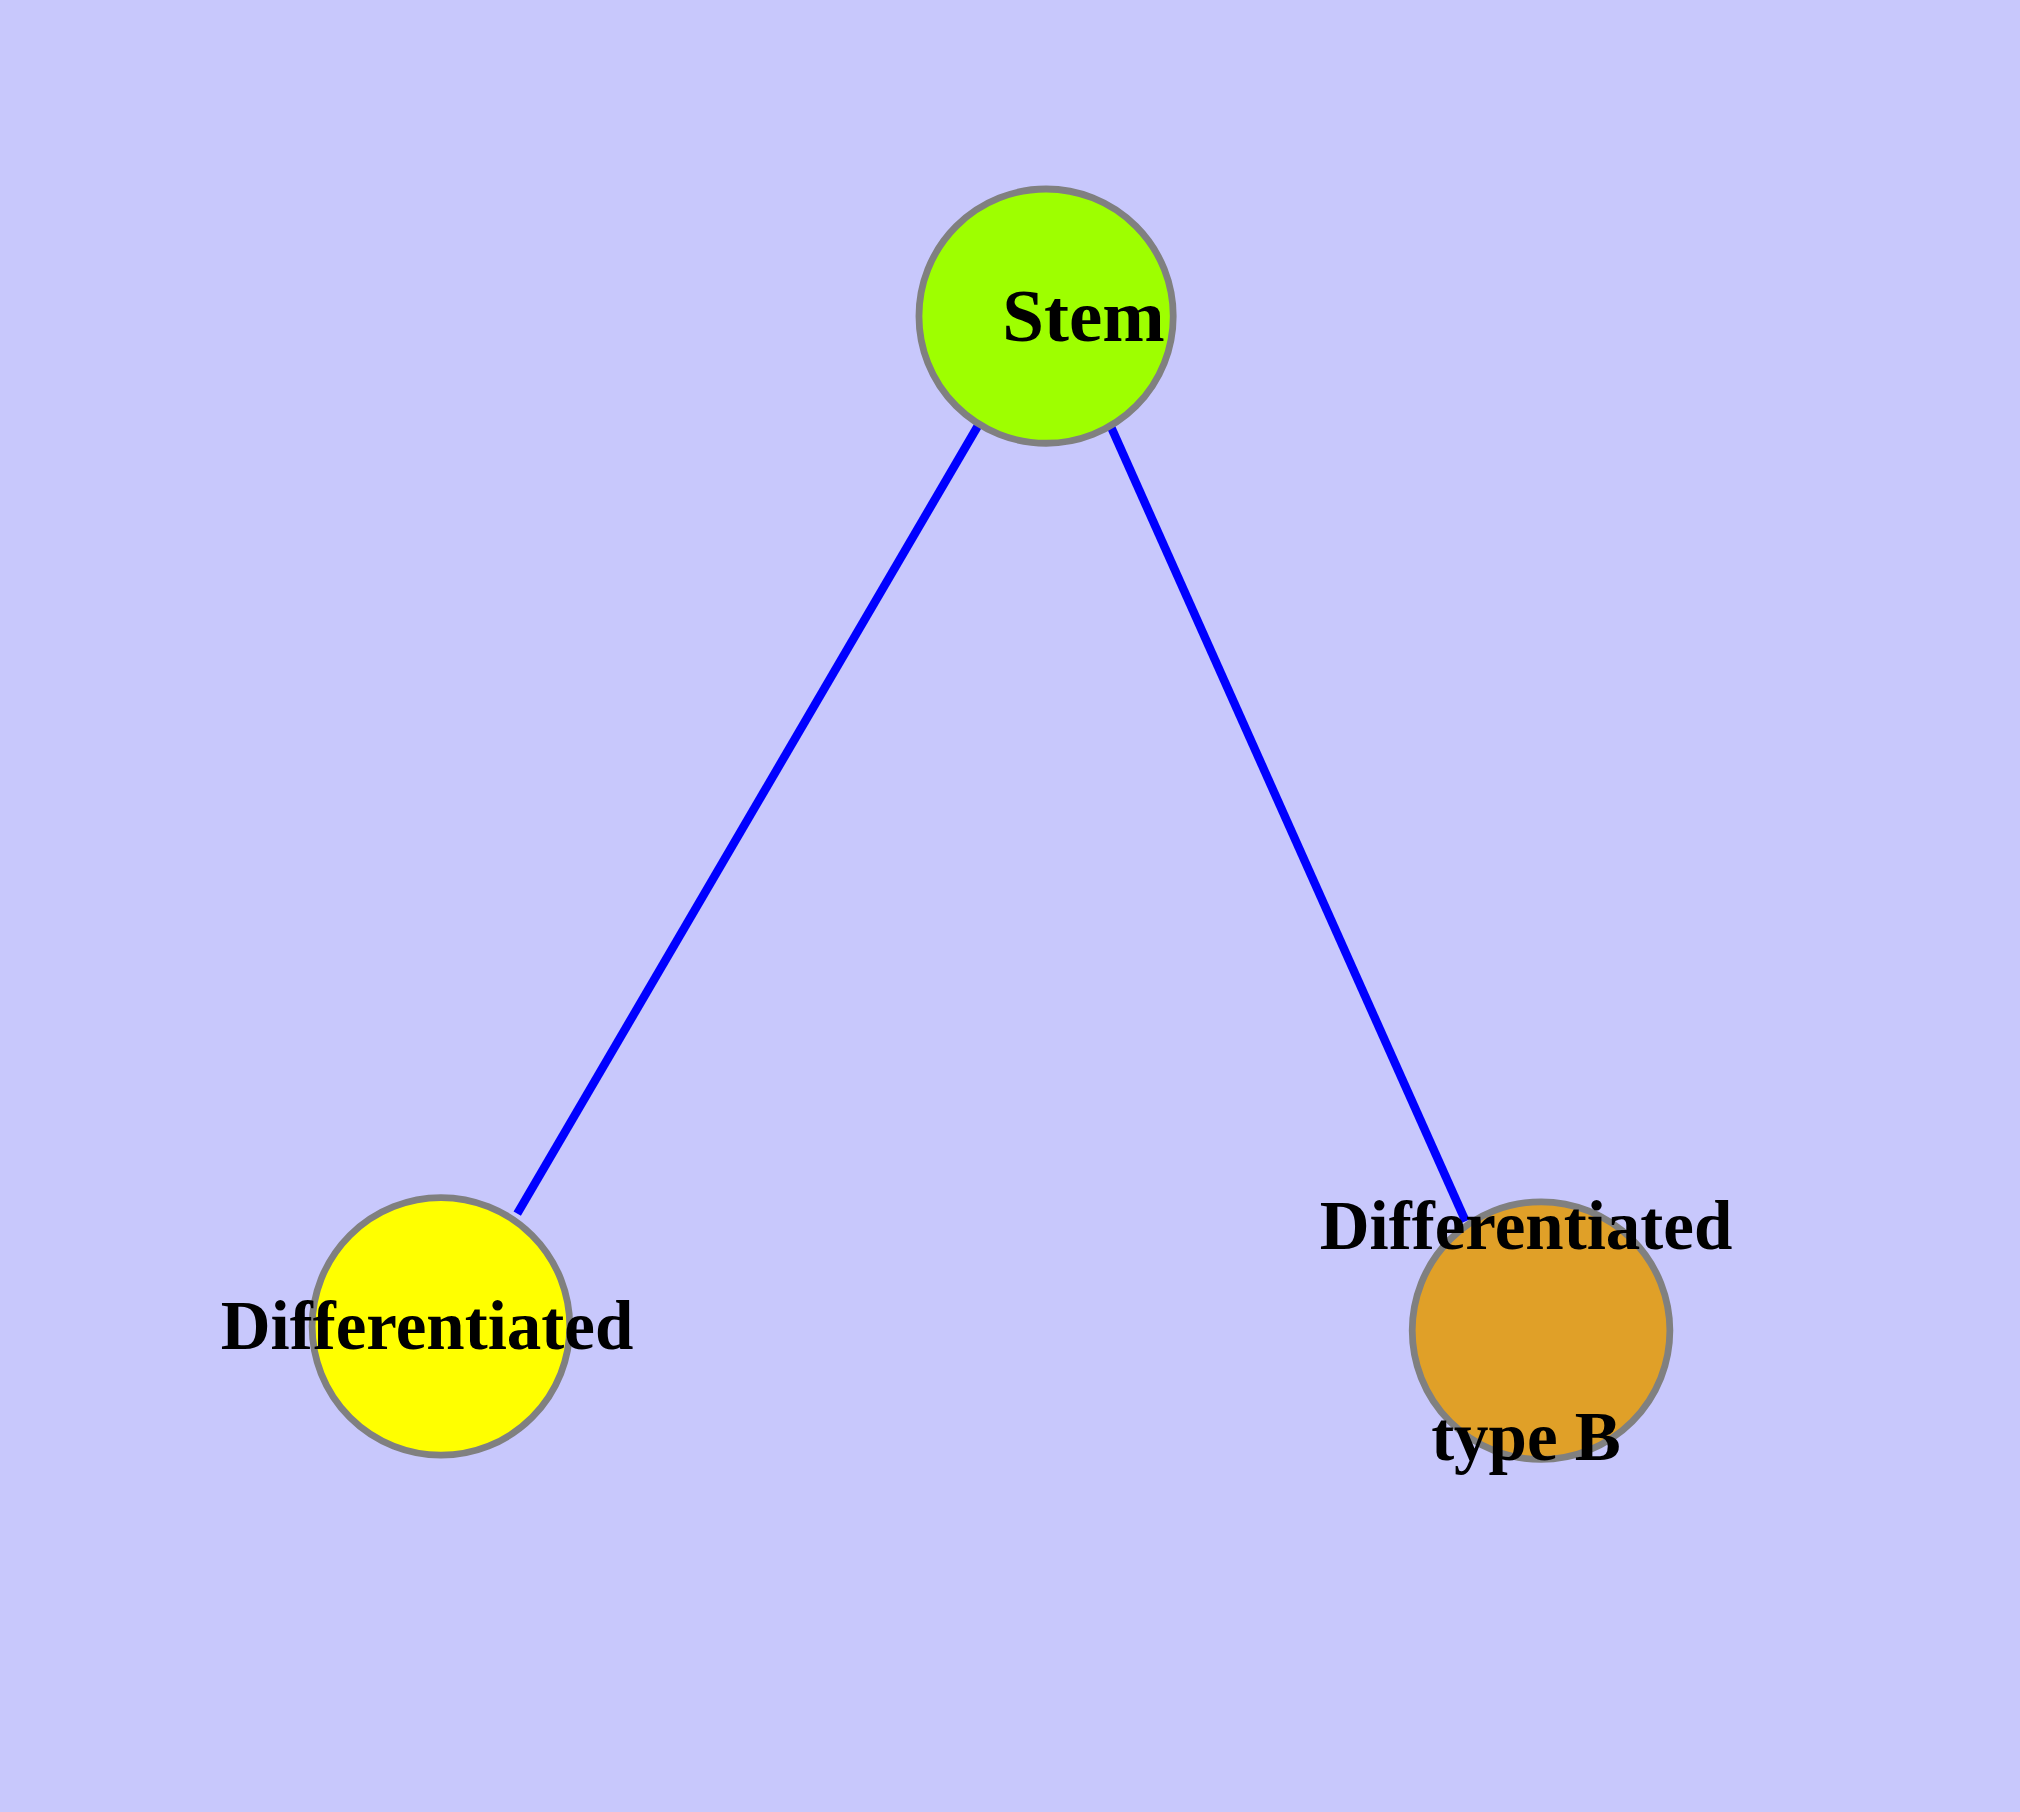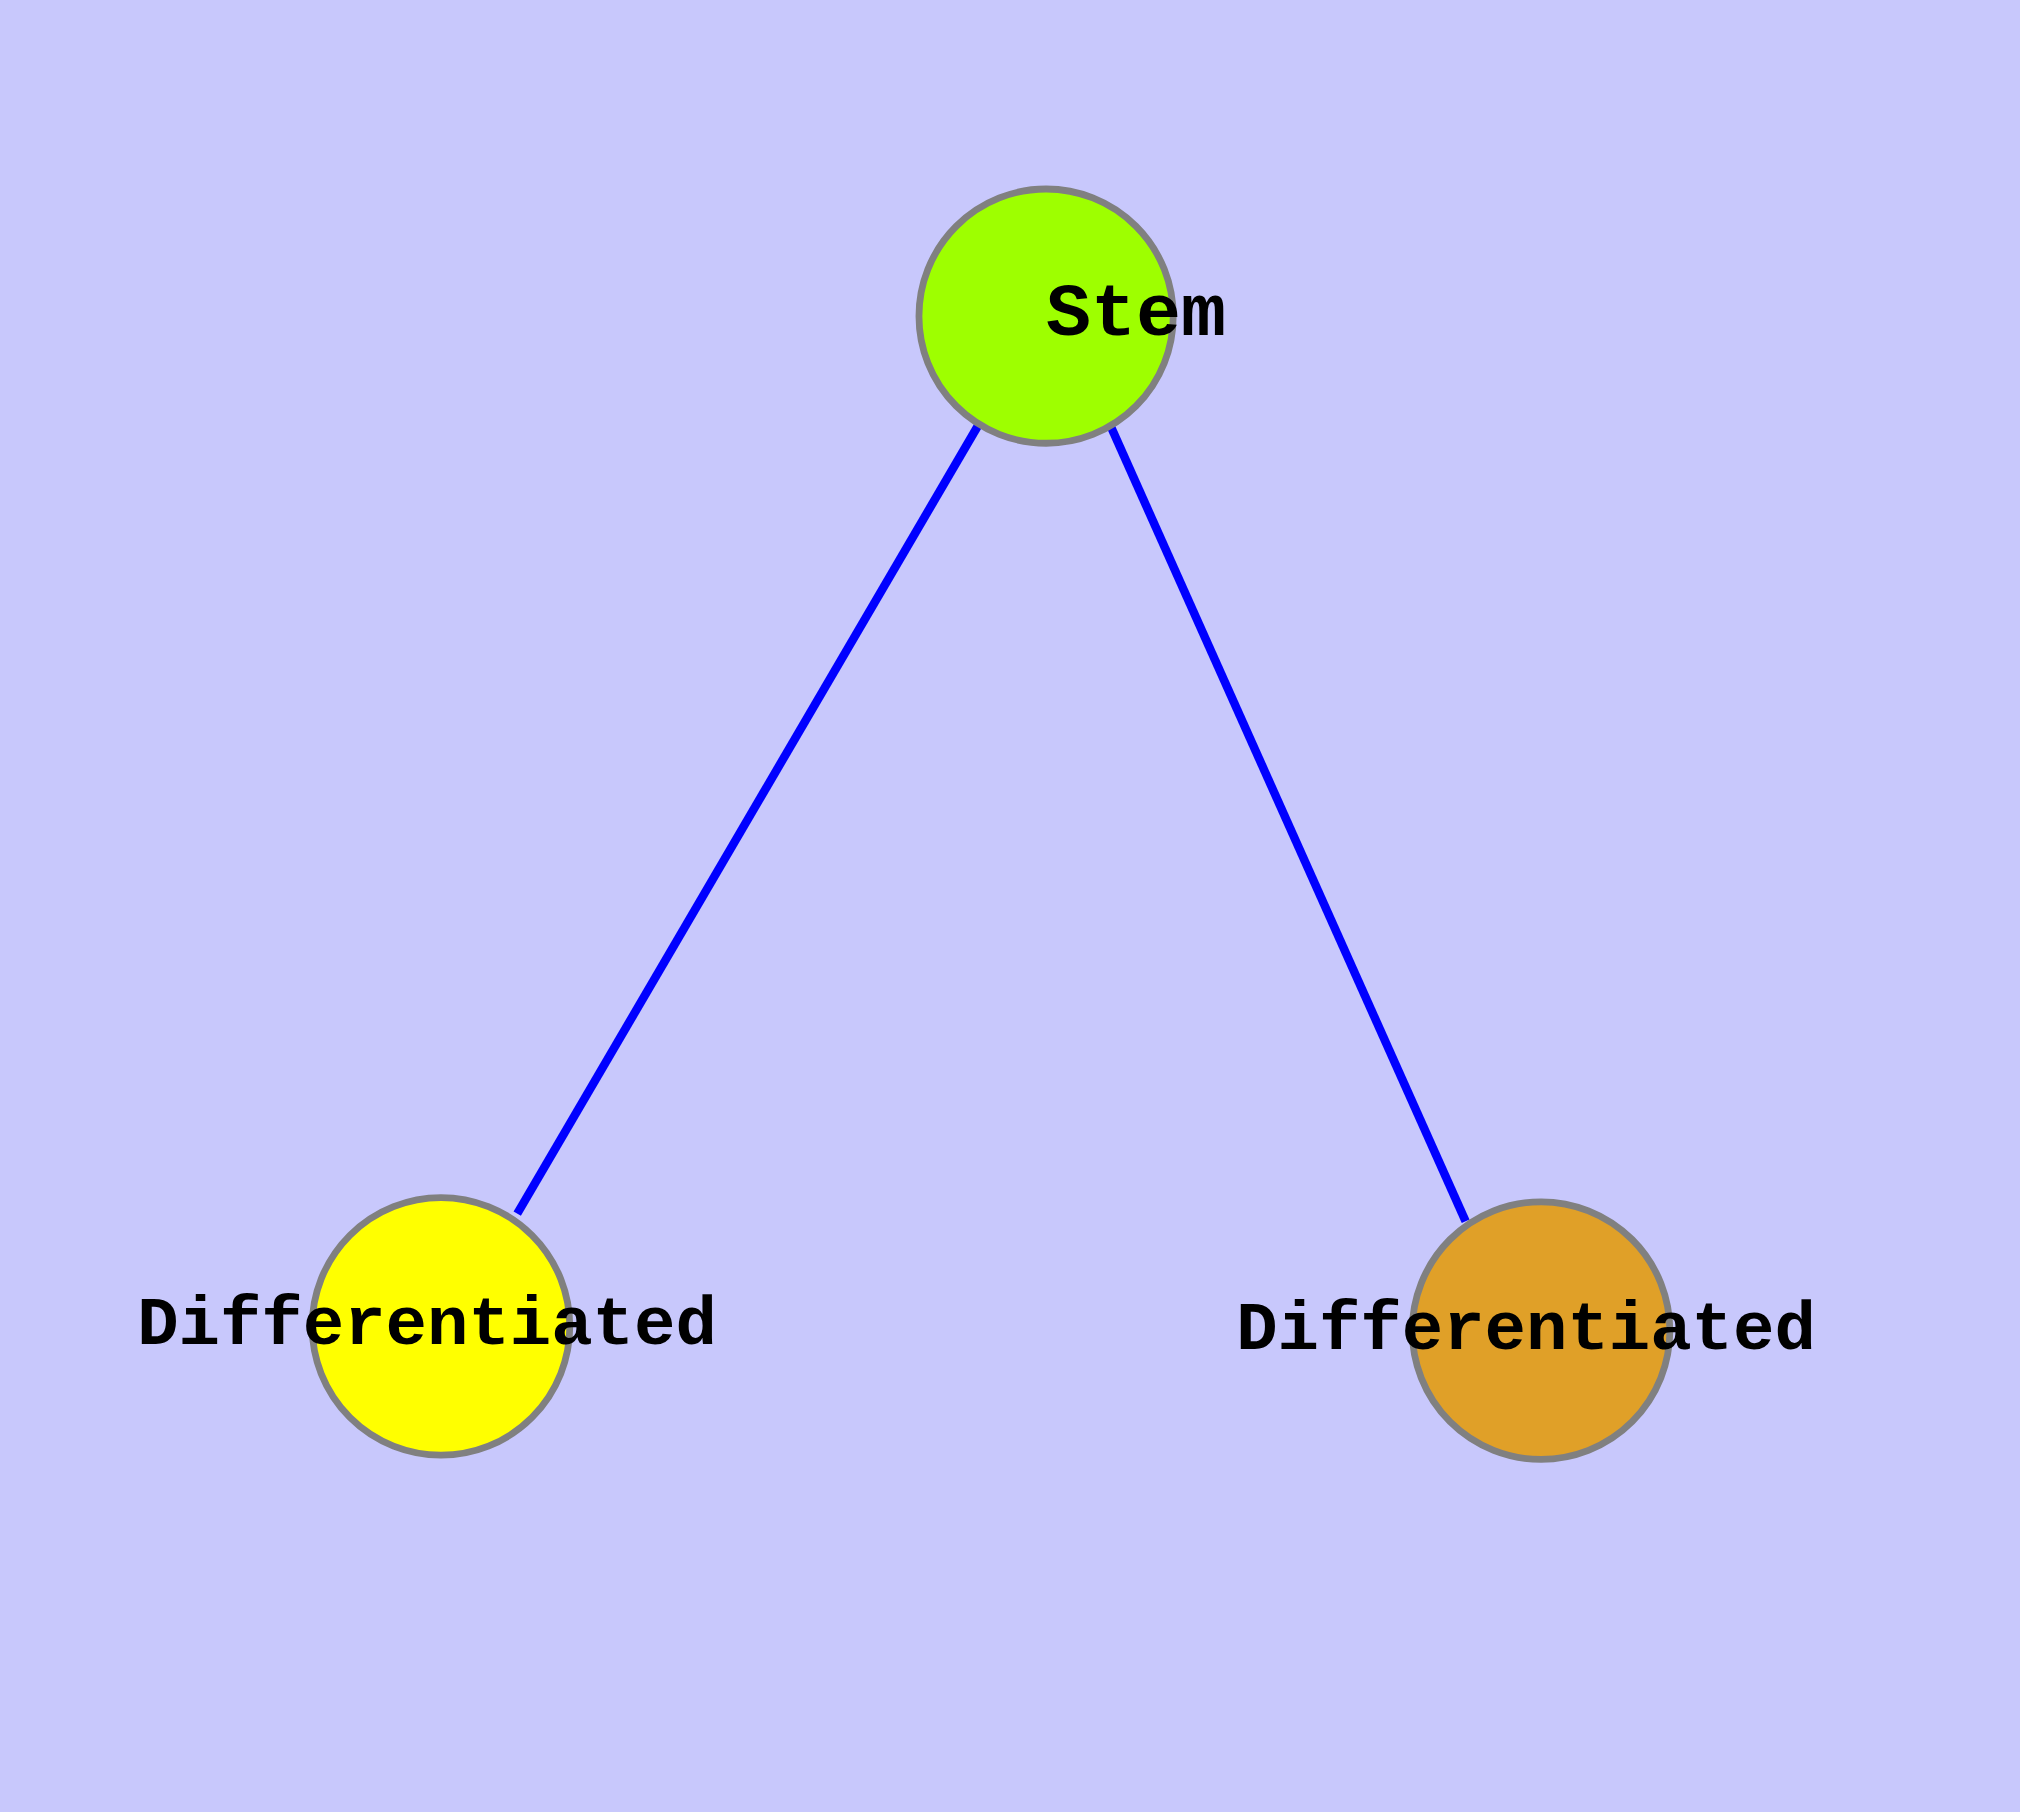--- a/index.html
+++ b/index.html
@@ -20,21 +20,21 @@
   }
   #graph-svg {
     position: absolute;
     left: 0;
     top: 0;
     width: 2021px;
     height: 1812px;
   }
   .node-label {
     position: absolute;
-    font-family: Liberation Mono, monospace;
+    font-family: Liberation Serif, serif;
     font-weight: bold;
     color: #000000;
     text-align: center;
     line-height: 1.02;
     white-space: pre;
     pointer-events: none;
     transform: translate(-50%, -50%);
   }
   .label-root {
     font-size: 75px;
@@ -63,16 +63,17 @@
   <div class="node-label label-root" style="left: 1046px; top: 316px; color: rgb(0, 0, 0);">
     <span>Stem</span>
   </div>
 
   <div class="node-label label-leaf" style="left: 427px; top: 1326px; color: rgb(0, 0, 0);">
     <div>Differentiated</div>
   </div>
 
   <div class="node-label label-leaf" style="left: 1526px; top: 1331px; color: rgb(0, 0, 0);">
     <div>Differentiated</div>
+    <div>type B</div>
   </div>
 
 </div>
 
 
 </body></html>

